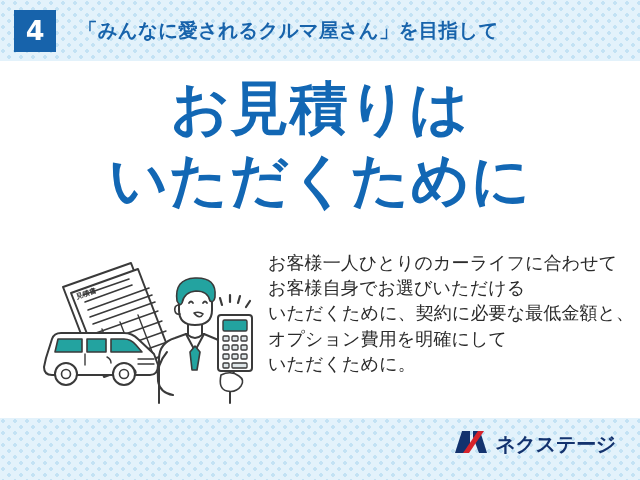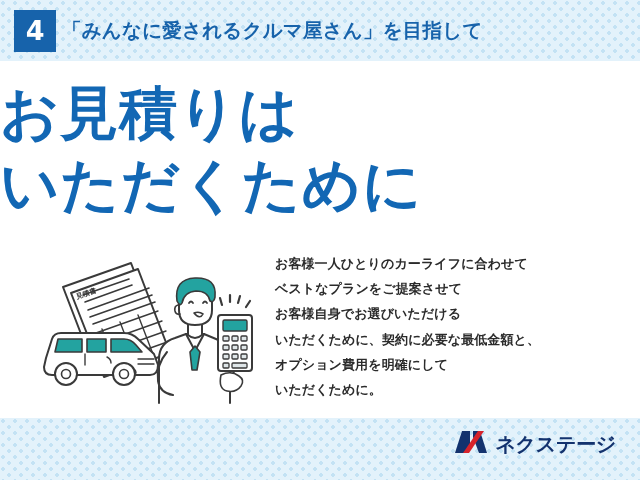--- a/index.html
+++ b/index.html
@@ -62,70 +62,70 @@
     color: #ffffff;
     font-size: 27px;
     font-weight: bold;
     line-height: 42px;
     text-align: center;
     flex: none;
     font-family: "DejaVu Sans", sans-serif;
     letter-spacing: -0.5px;
   }
   #header-title {
-    margin-left: 6px;
+    margin-left: 22px;
     color: #1763ab;
     font-size: 19.5px;
     font-weight: bold;
     letter-spacing: 0.2px;
     white-space: nowrap;
   }
 
   
   #main {
     position: absolute;
     top: 61px;
     left: 0;
     width: 640px;
     height: 357px;
     background: #ffffff;
   }
 
   .headline {
     position: absolute;
     width: 640px;
-    text-align: left;
+    text-align: center;
     color: #1267b4;
     font-weight: bold;
     letter-spacing: 1px;
     white-space: nowrap;
+    font-family: Liberation Mono, monospace;
   }
   #headline-1 {
     top: 21px;
     font-size: 58px;
     line-height: 62px;
   }
   #headline-2 {
     top: 93px;
     font-size: 58px;
     line-height: 62px;
   }
 
   
   #body-copy {
     position: absolute;
     top: 190px;
     left: 268px;
     width: 366px;
     color: #2b2b2b;
-    font-size: 13px;
+    font-size: 18px;
     line-height: 25.2px;
-    font-weight: bold;
+    font-weight: normal;
     letter-spacing: 0.1px;
-    margin-left: 7px;
   }
   #body-copy .line {
     white-space: nowrap;
   }
 
   
   #illustration {
     position: absolute;
     top: 192px;
     left: 28px;
@@ -170,21 +170,20 @@
     <div id="header-title">「みんなに愛されるクルマ屋さん」を目指して</div>
   </div>
 
   <div id="main">
 
     <div id="headline-1" class="headline">お見積りは</div>
     <div id="headline-2" class="headline">いただくために</div>
 
     <div id="body-copy">
       <div class="line">お客様一人ひとりのカーライフに合わせて</div>
-      <div class="line">ベストなプランをご提案させて</div>
       <div class="line">お客様自身でお選びいただける</div>
       <div class="line">いただくために、契約に必要な最低金額と、</div>
       <div class="line">オプション費用を明確にして</div>
       <div class="line">いただくために。</div>
     </div>
 
     <div id="illustration">
       <svg width="240" height="160" viewBox="0 0 240 160" xmlns="http://www.w3.org/2000/svg">
         <g fill="none" stroke="#3a3a3a" stroke-width="2" stroke-linejoin="round" stroke-linecap="round">
 

